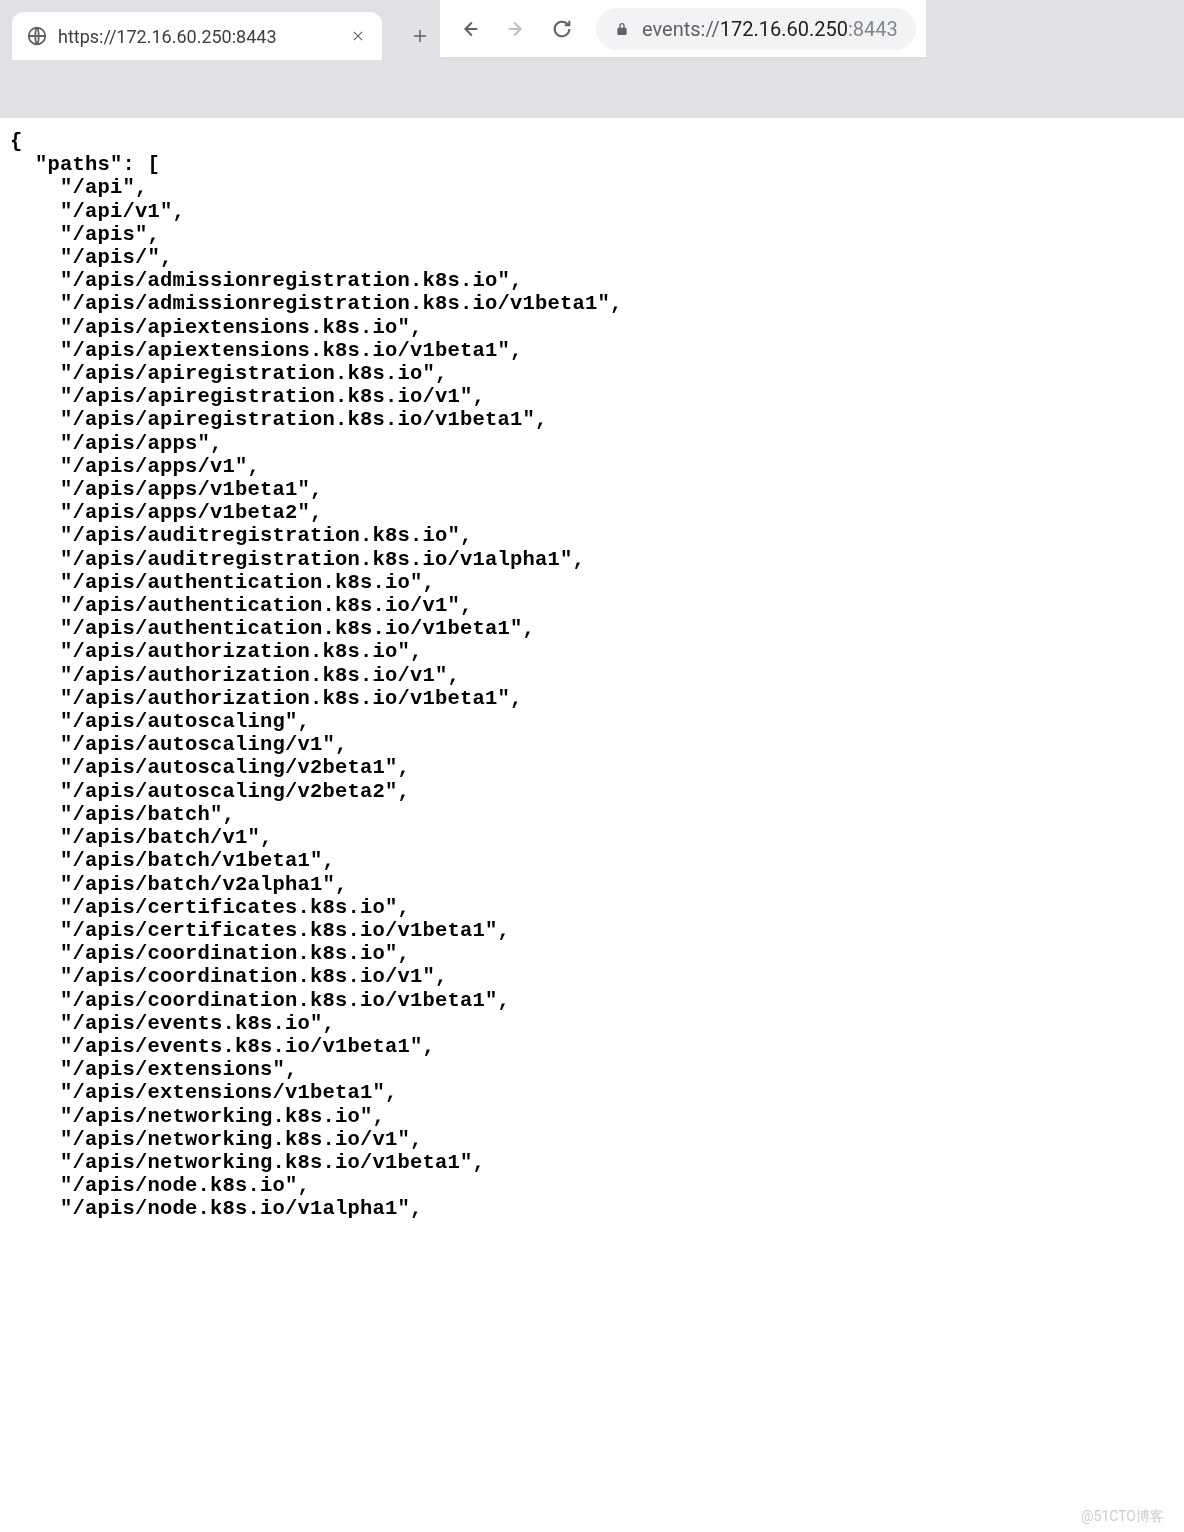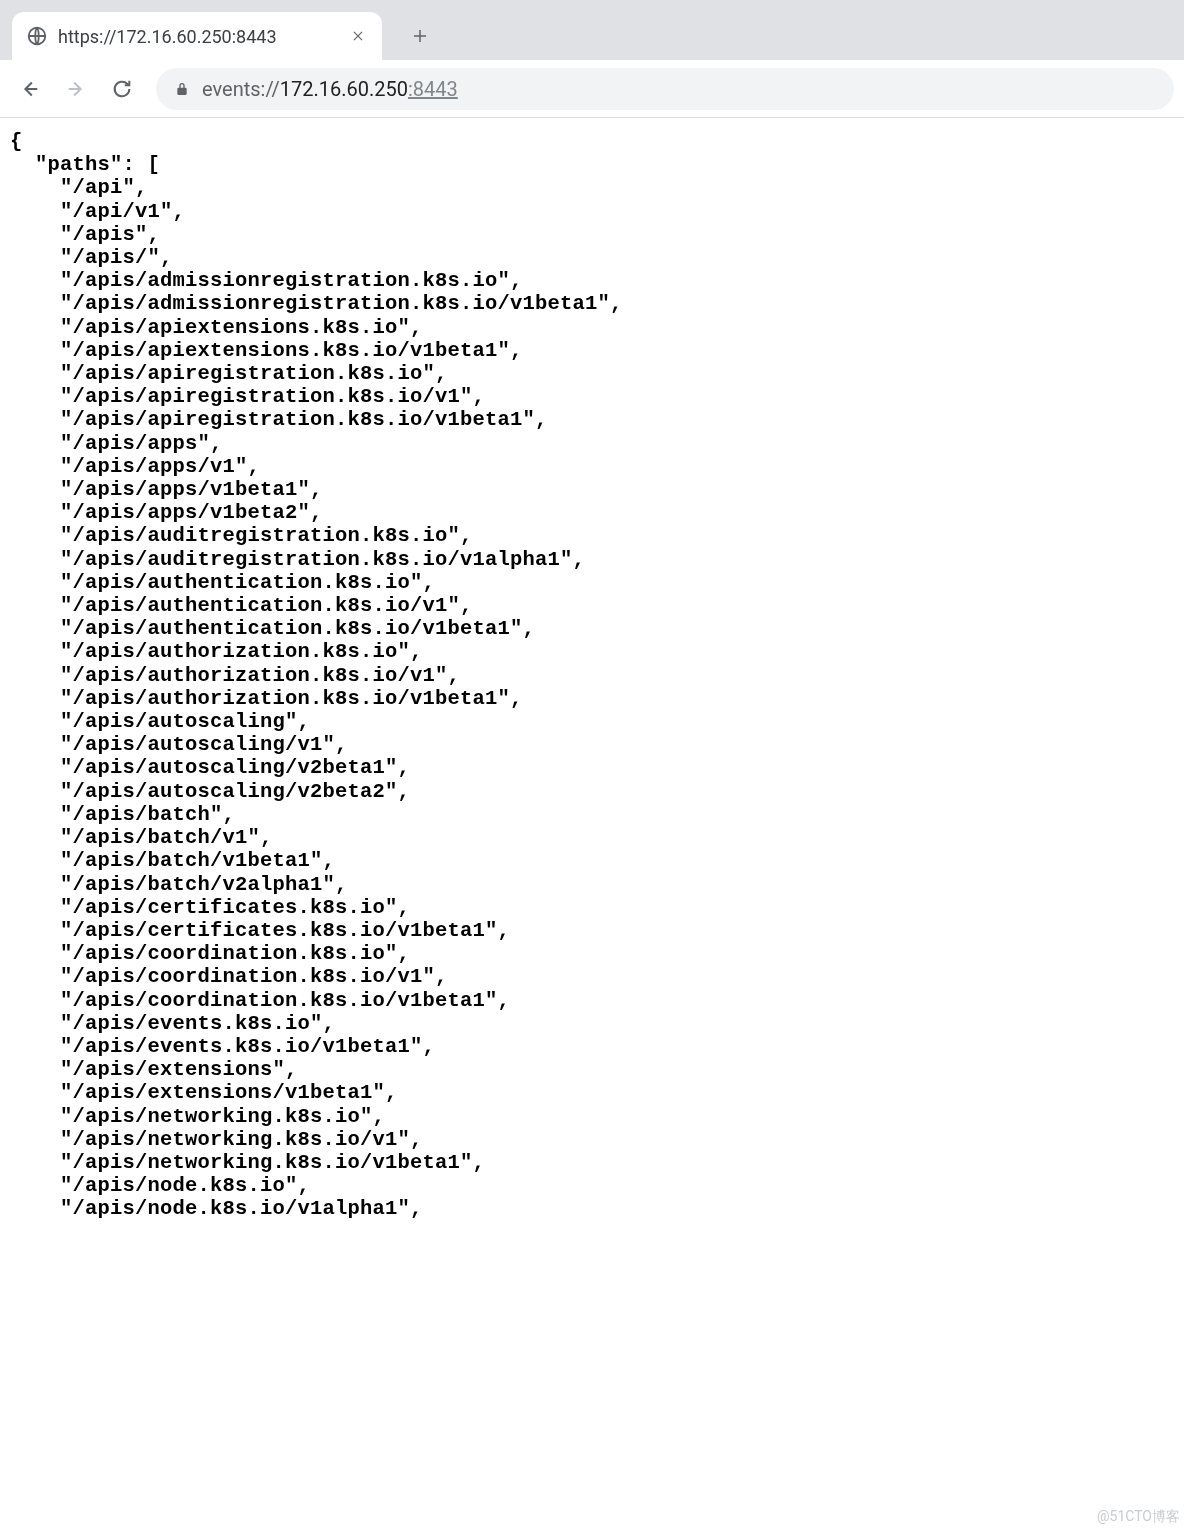--- a/index.html
+++ b/index.html
@@ -1,34 +1,34 @@
 <!DOCTYPE html>
 <html><head>
 <meta charset="utf-8">
 <style>
   * { box-sizing: border-box; margin: 0; padding: 0; }
   html, body { width: 1184px; height: 1532px; overflow: hidden; font-family: -apple-system, BlinkMacSystemFont, "Segoe UI", Roboto, sans-serif; background: #fff; }
-  .chrome-top { background: #dfe1e5; height: 118px; display: flex; flex-direction: column; }
+  .chrome-top { background: #dfe1e5; height: 118px; display: flex; }
   .tab-strip { height: 60px; display: flex; align-items: flex-end; padding-left: 12px; }
   .tab { background: #fff; height: 48px; width: 370px; border-top-left-radius: 12px; border-top-right-radius: 12px; display: flex; align-items: center; padding: 0 14px; gap: 10px; position: relative; }
   .tab .globe svg { width: 22px; height: 22px; display: block; }
   .tab-title { flex: 1; font-size: 18px; color: #3c4043; white-space: nowrap; overflow: hidden; text-overflow: ellipsis; }
   .tab-close { width: 20px; height: 20px; display: flex; align-items: center; justify-content: center; color: #5f6368; font-size: 18px; border-radius: 50%; cursor: pointer; }
   .new-tab { width: 40px; height: 40px; margin-left: 18px; margin-bottom: 4px; display: flex; align-items: center; justify-content: center; color: #5f6368; font-size: 26px; border-radius: 50%; cursor: pointer; }
   .toolbar { background: #fff; height: 58px; display: flex; align-items: center; padding: 0 10px; gap: 6px; border-bottom: 1px solid #dadce0; }
   .nav-btn { width: 40px; height: 40px; display: flex; align-items: center; justify-content: center; color: #5f6368; border-radius: 50%; cursor: pointer; }
   .nav-btn.disabled { color: #bdc1c6; cursor: default; }
   .nav-btn svg { width: 22px; height: 22px; }
   .omnibox { flex: 1; height: 42px; background: #f1f3f4; border-radius: 21px; display: flex; align-items: center; padding: 0 18px; gap: 12px; margin-left: 8px; }
   .lock-icon svg { width: 16px; height: 16px; display: block; fill: #5f6368; }
   .url { font-size: 20px; color: #202124; white-space: nowrap; }
   .url .proto { color: #5f6368; }
-  .url .port { color: #80868b; text-decoration: underline; }
+  .url .port { color: #80868b; }
   .content { padding: 12px 10px; font-family: Menlo, Consolas, "Courier New", monospace; font-size: 20.5px; line-height: 23.2px; color: #000; white-space: pre; font-weight: 600; letter-spacing: 0.2px; }
-  .watermark { position: absolute; right: 4px; bottom: 6px; font-size: 14px; color: #c9ccd0; }
+  .watermark { position: absolute; right: 20px; bottom: 6px; font-size: 14px; color: #c9ccd0; }
 </style>
 </head>
 <body>
 
 <div class="chrome-top">
   <div class="tab-strip">
     <div class="tab">
       <span class="globe">
         <svg viewBox="0 0 24 24" fill="none" stroke="#5f6368" stroke-width="2">
             <circle cx="12" cy="12" r="9"></circle>

